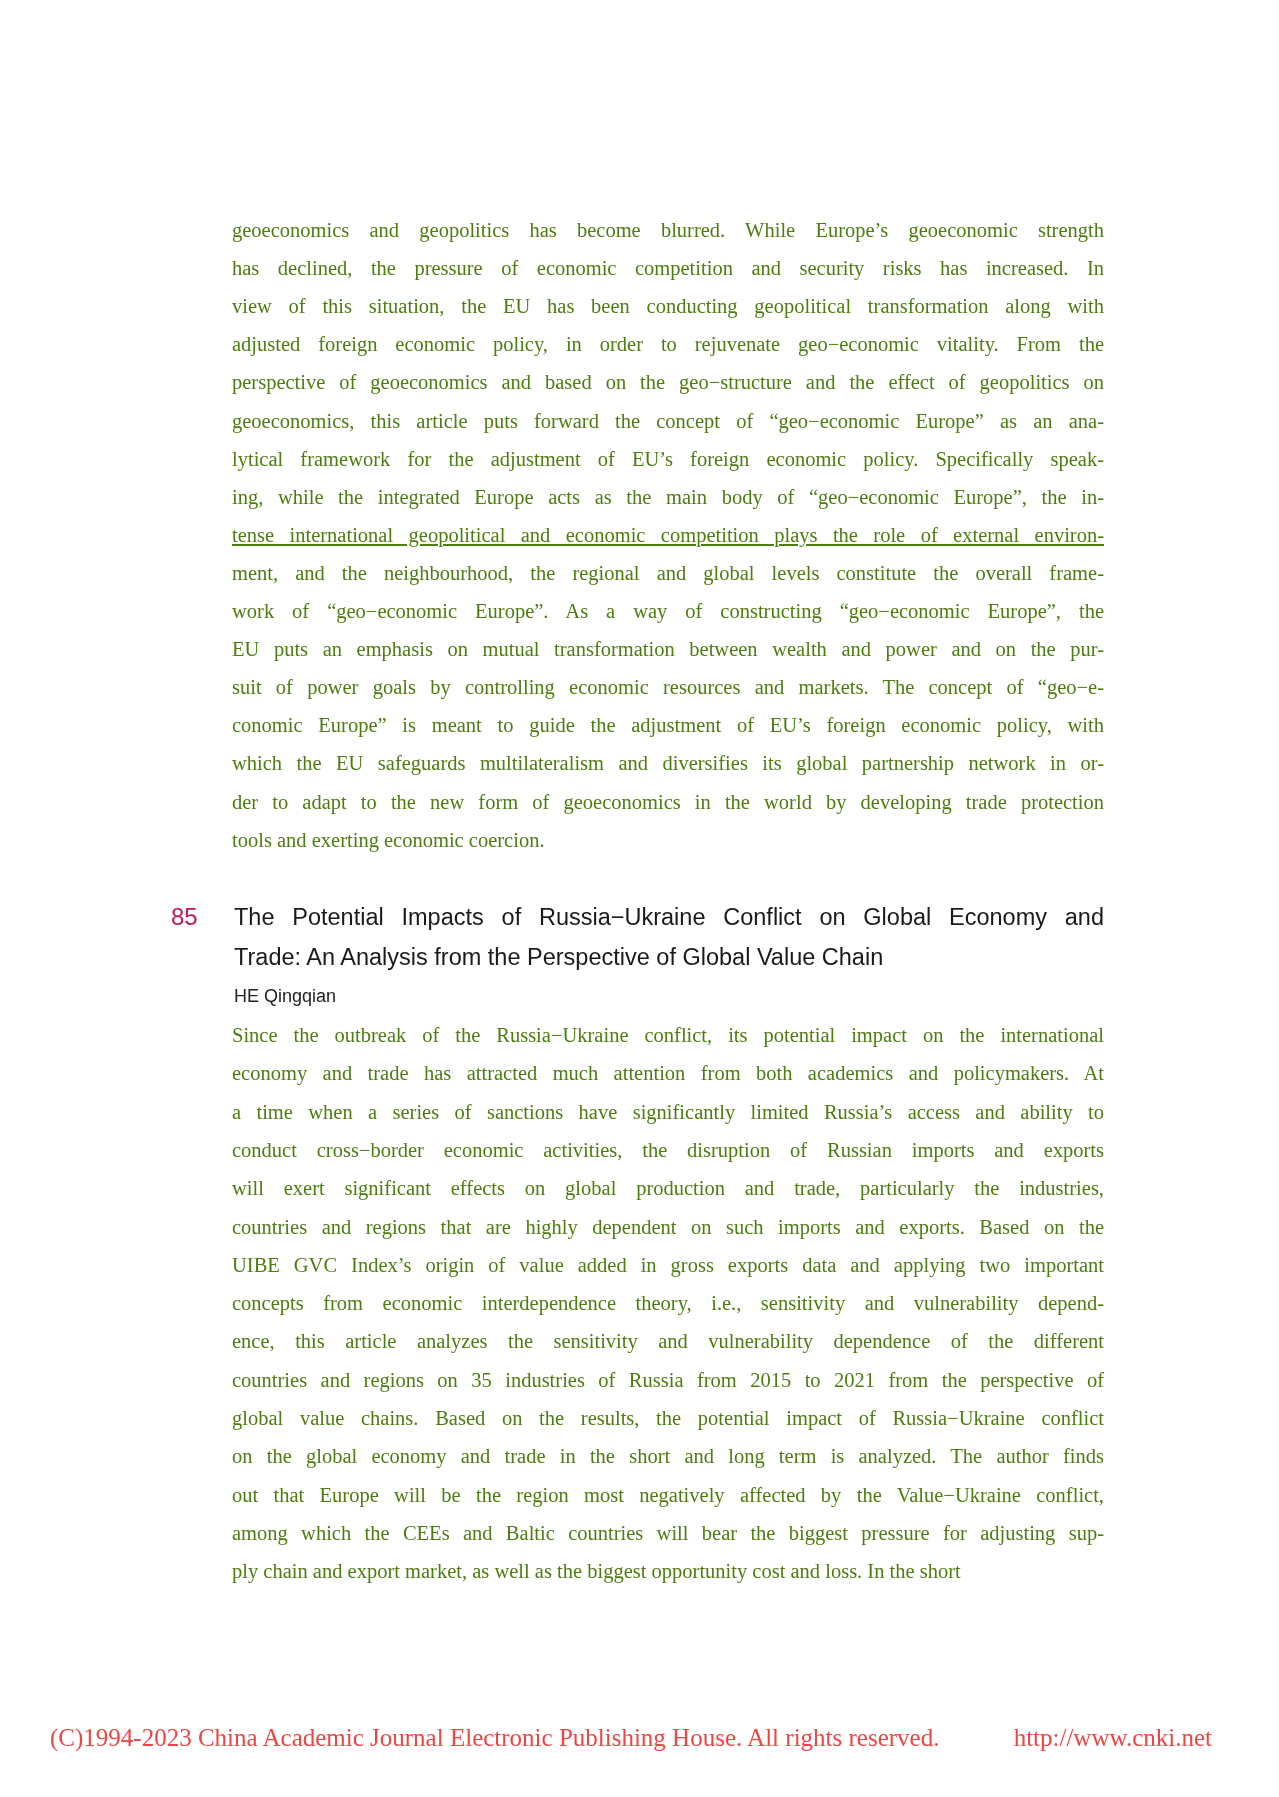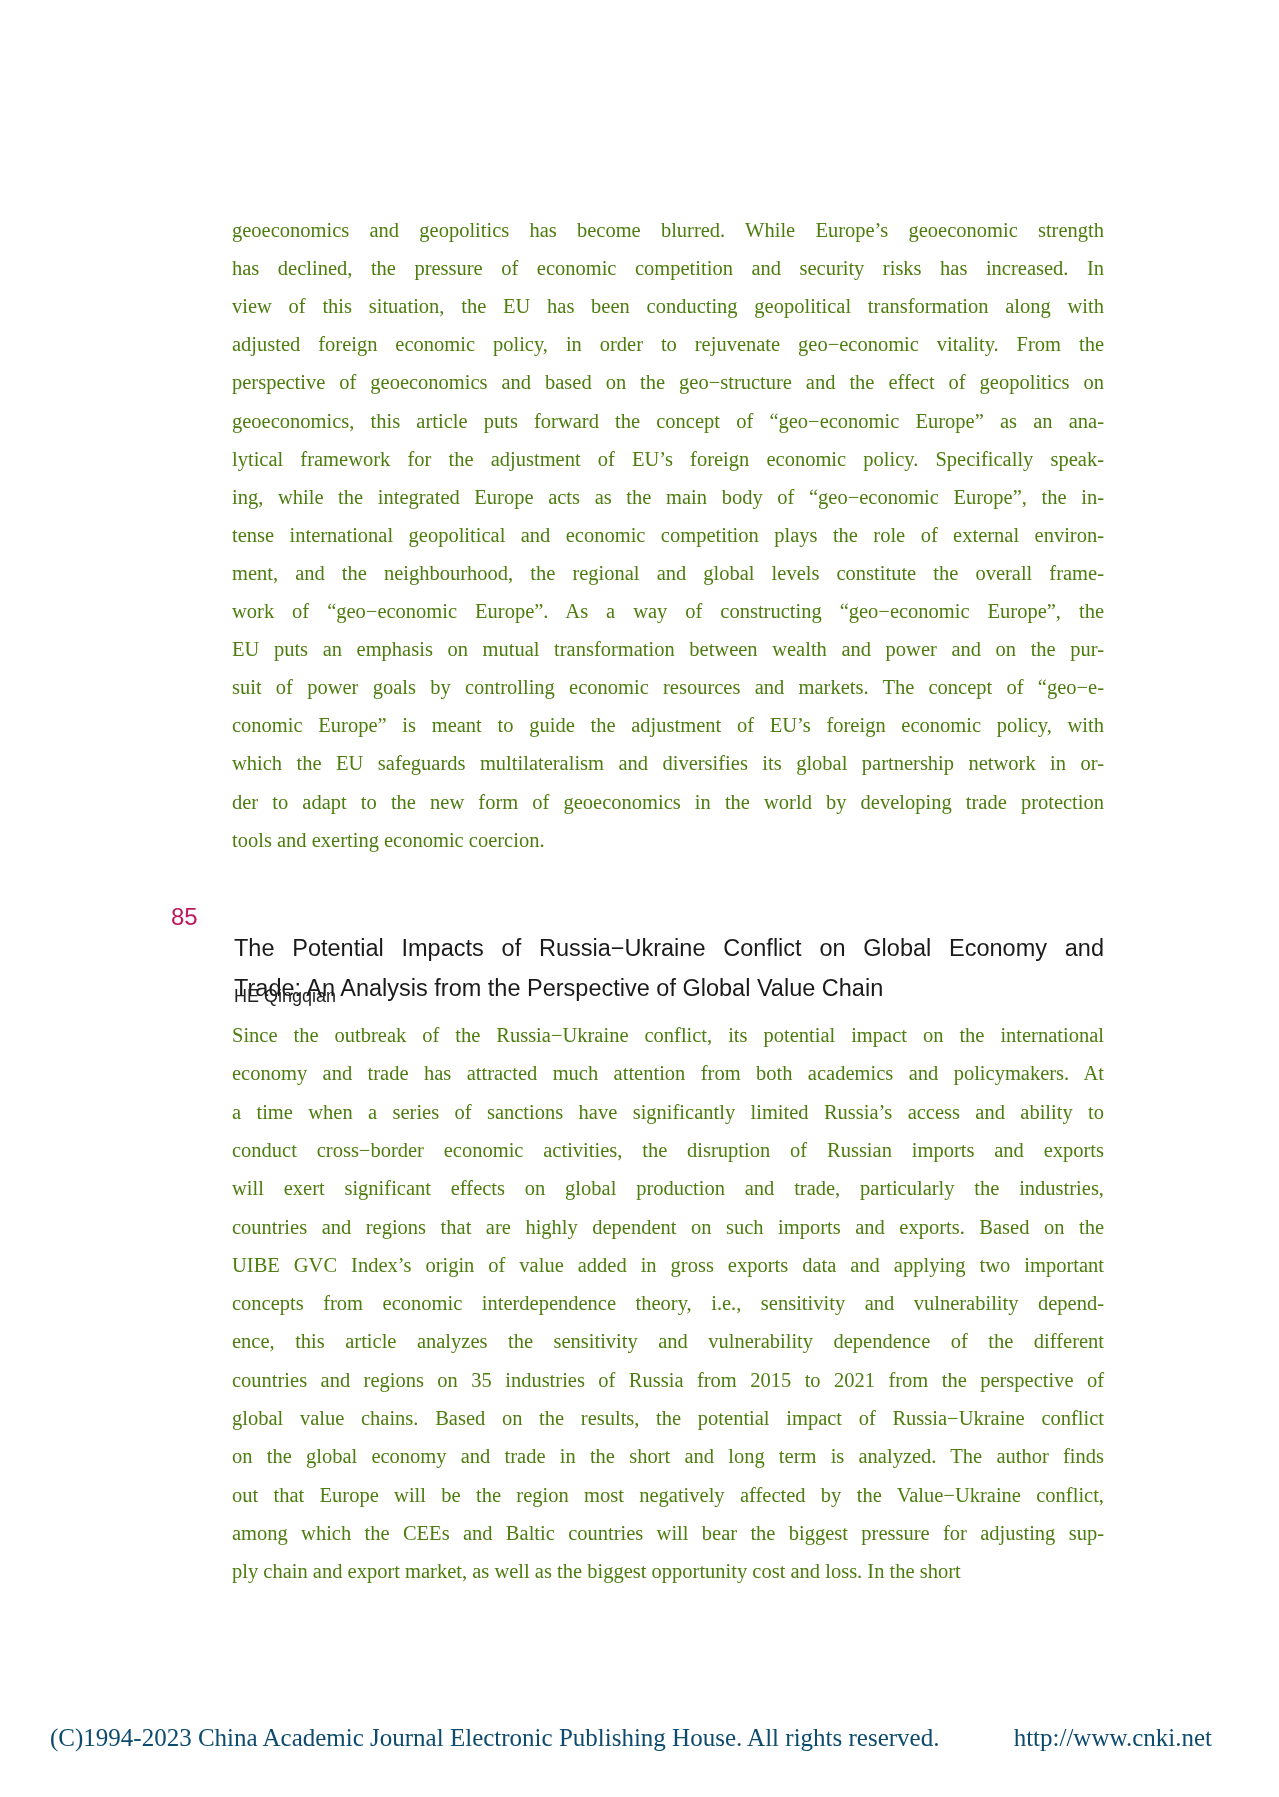--- a/index.html
+++ b/index.html
@@ -21,48 +21,47 @@
   .num {
     position: absolute; left: 171px;
     font-family: "Liberation Sans", "DejaVu Sans", sans-serif;
     font-size: 24px; color: #be185d; line-height: 30px;
   }
   .title {
     position: absolute; left: 234px; width: 870px;
     font-family: "Liberation Sans", "DejaVu Sans", sans-serif;
     font-size: 23.5px; color: #1a1a1a; line-height: 30px;
     white-space: nowrap;
-    margin-top: 31px;
   }
   .title.just { text-align: justify; text-align-last: justify; }
   .author {
     position: absolute; left: 234px;
     font-family: "Liberation Sans", "DejaVu Sans", sans-serif;
     font-size: 18px; color: #222; line-height: 28px;
   }
   .footer {
     position: absolute; left: 50px; top: 1722px; width: 1162px;
     font-family: "Liberation Serif", "DejaVu Serif", serif;
-    font-size: 25px; color: #0c4a6e; line-height: 32px;
+    font-size: 25px; color: #ef4444; line-height: 32px;
     white-space: nowrap; display: flex; justify-content: space-between;
   }
 </style>
 </head>
 <body>
 
 <div id="prev-abstract">
     <div class="line" style="top: 217px;">geoeconomics and geopolitics has become blurred. While Europe’s geoeconomic strength</div>
     <div class="line" style="top: 255.1px;">has declined, the pressure of economic competition and security risks has increased. In</div>
     <div class="line" style="top: 293.2px;">view of this situation, the EU has been conducting geopolitical transformation along with</div>
     <div class="line" style="top: 331.3px;">adjusted foreign economic policy, in order to rejuvenate geo−economic vitality. From the</div>
     <div class="line" style="top: 369.4px;">perspective of geoeconomics and based on the geo−structure and the effect of geopolitics on</div>
     <div class="line" style="top: 407.5px;">geoeconomics, this article puts forward the concept of “geo−economic Europe” as an ana-</div>
     <div class="line" style="top: 445.6px;">lytical framework for the adjustment of EU’s foreign economic policy. Specifically speak-</div>
     <div class="line" style="top: 483.7px;">ing, while the integrated Europe acts as the main body of “geo−economic Europe”, the in-</div>
-    <div class="line" style="top: 521.8px;">tense international geopolitical and economic competition plays the role of external environ-</div>
+    <div class="line" style="top: 521.8px; text-decoration: underline;">tense international geopolitical and economic competition plays the role of external environ-</div>
     <div class="line" style="top: 559.9px;">ment, and the neighbourhood, the regional and global levels constitute the overall frame-</div>
     <div class="line" style="top: 598px;">work of “geo−economic Europe”. As a way of constructing “geo−economic Europe”, the</div>
     <div class="line" style="top: 636.1px;">EU puts an emphasis on mutual transformation between wealth and power and on the pur-</div>
     <div class="line" style="top: 674.2px;">suit of power goals by controlling economic resources and markets. The concept of “geo−e-</div>
     <div class="line" style="top: 712.3px;">conomic Europe” is meant to guide the adjustment of EU’s foreign economic policy, with</div>
     <div class="line" style="top: 750.4px;">which the EU safeguards multilateralism and diversifies its global partnership network in or-</div>
     <div class="line" style="top: 788.5px;">der to adapt to the new form of geoeconomics in the world by developing trade protection</div>
     <div class="line last" style="top: 826.6px;">tools and exerting economic coercion.</div>
   </div>
 

